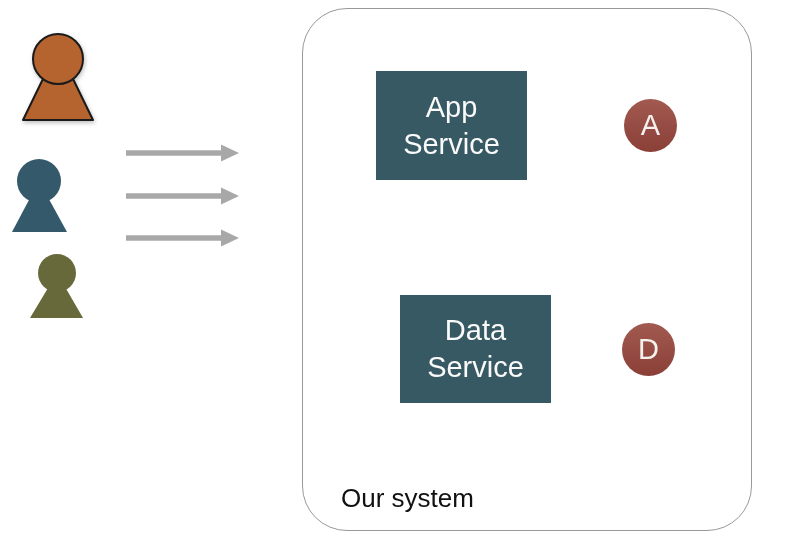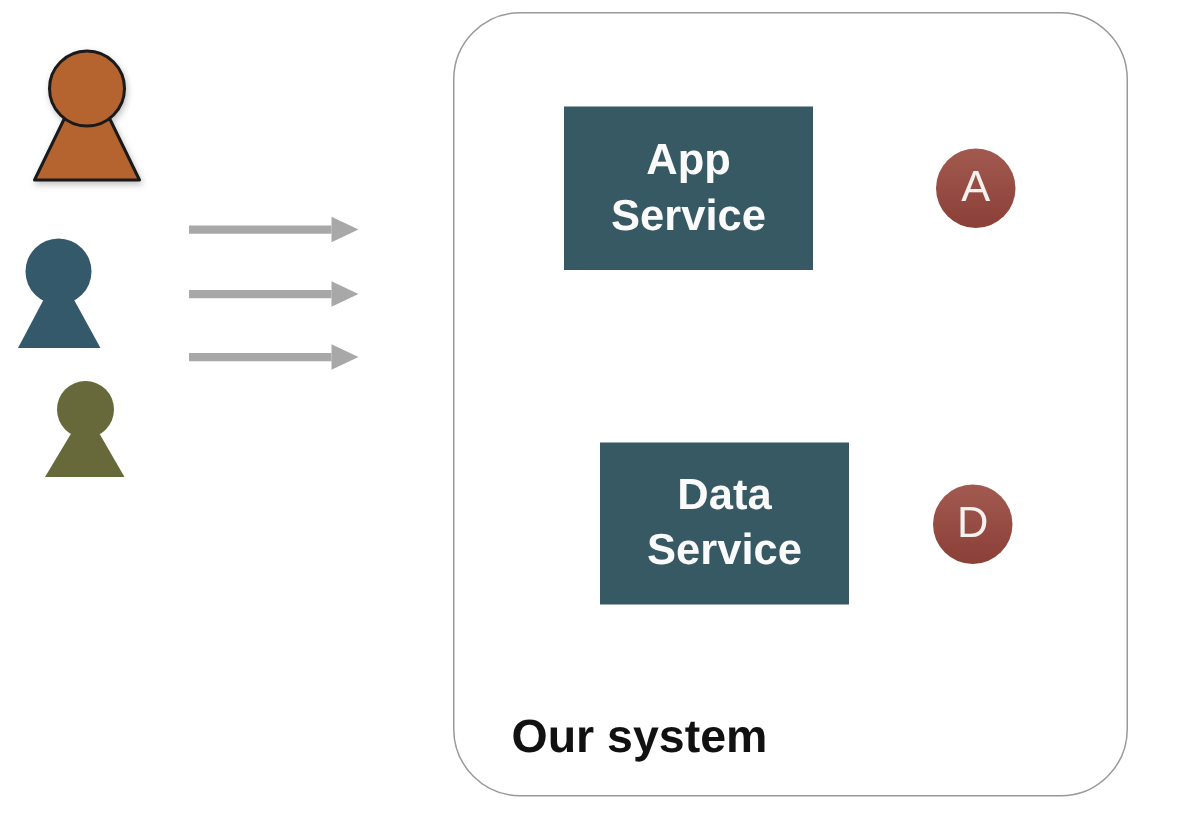--- a/index.html
+++ b/index.html
@@ -22,47 +22,47 @@
   .system-box{
     position:absolute;
     left:302px;top:8px;
     width:450px;height:523px;
     border:1px solid #999999;
     border-radius:45px;
     box-sizing:border-box;
   }
   .service-box{
     position:absolute;
-    width:166px;height:109px;
+    width:151px;height:109px;
     background:#375963;
     color:#fafafa;
     display:flex;flex-direction:column;
     align-items:center;justify-content:center;
-    font-size:29px;font-weight:700;line-height:37px;
+    font-size:29px;font-weight:400;line-height:37px;
     text-align:center;
   }
   .service-app{left:73px;top:62px;}
   .service-data{left:73px;top:286px;height:108px;margin-left:24px;}
 
   .badge{
     position:absolute;
     width:53px;height:53px;
     border-radius:50%;
     background:linear-gradient(180deg,#a25a50 0%,#8a3f37 100%);
     color:#f4f1ee;
     display:flex;align-items:center;justify-content:center;
     font-size:29px;font-weight:300;
   }
   .badge-a{left:321px;top:90px;}
   .badge-d{left:319px;top:314px;}
 
   .system-label{
     position:absolute;
-    left:38px;top:464px;
-    font-size:31px;font-weight:700;
+    left:38px;top:474px;
+    font-size:26px;font-weight:400;
     color:#111111;
     white-space:nowrap;
   }
 </style>
 </head>
 <body>
 
 <div class="canvas">
 
   <svg class="actor-svg actor-orange-shadow" style="left:16px;top:28px;" width="84" height="96" viewBox="0 0 84 96">

